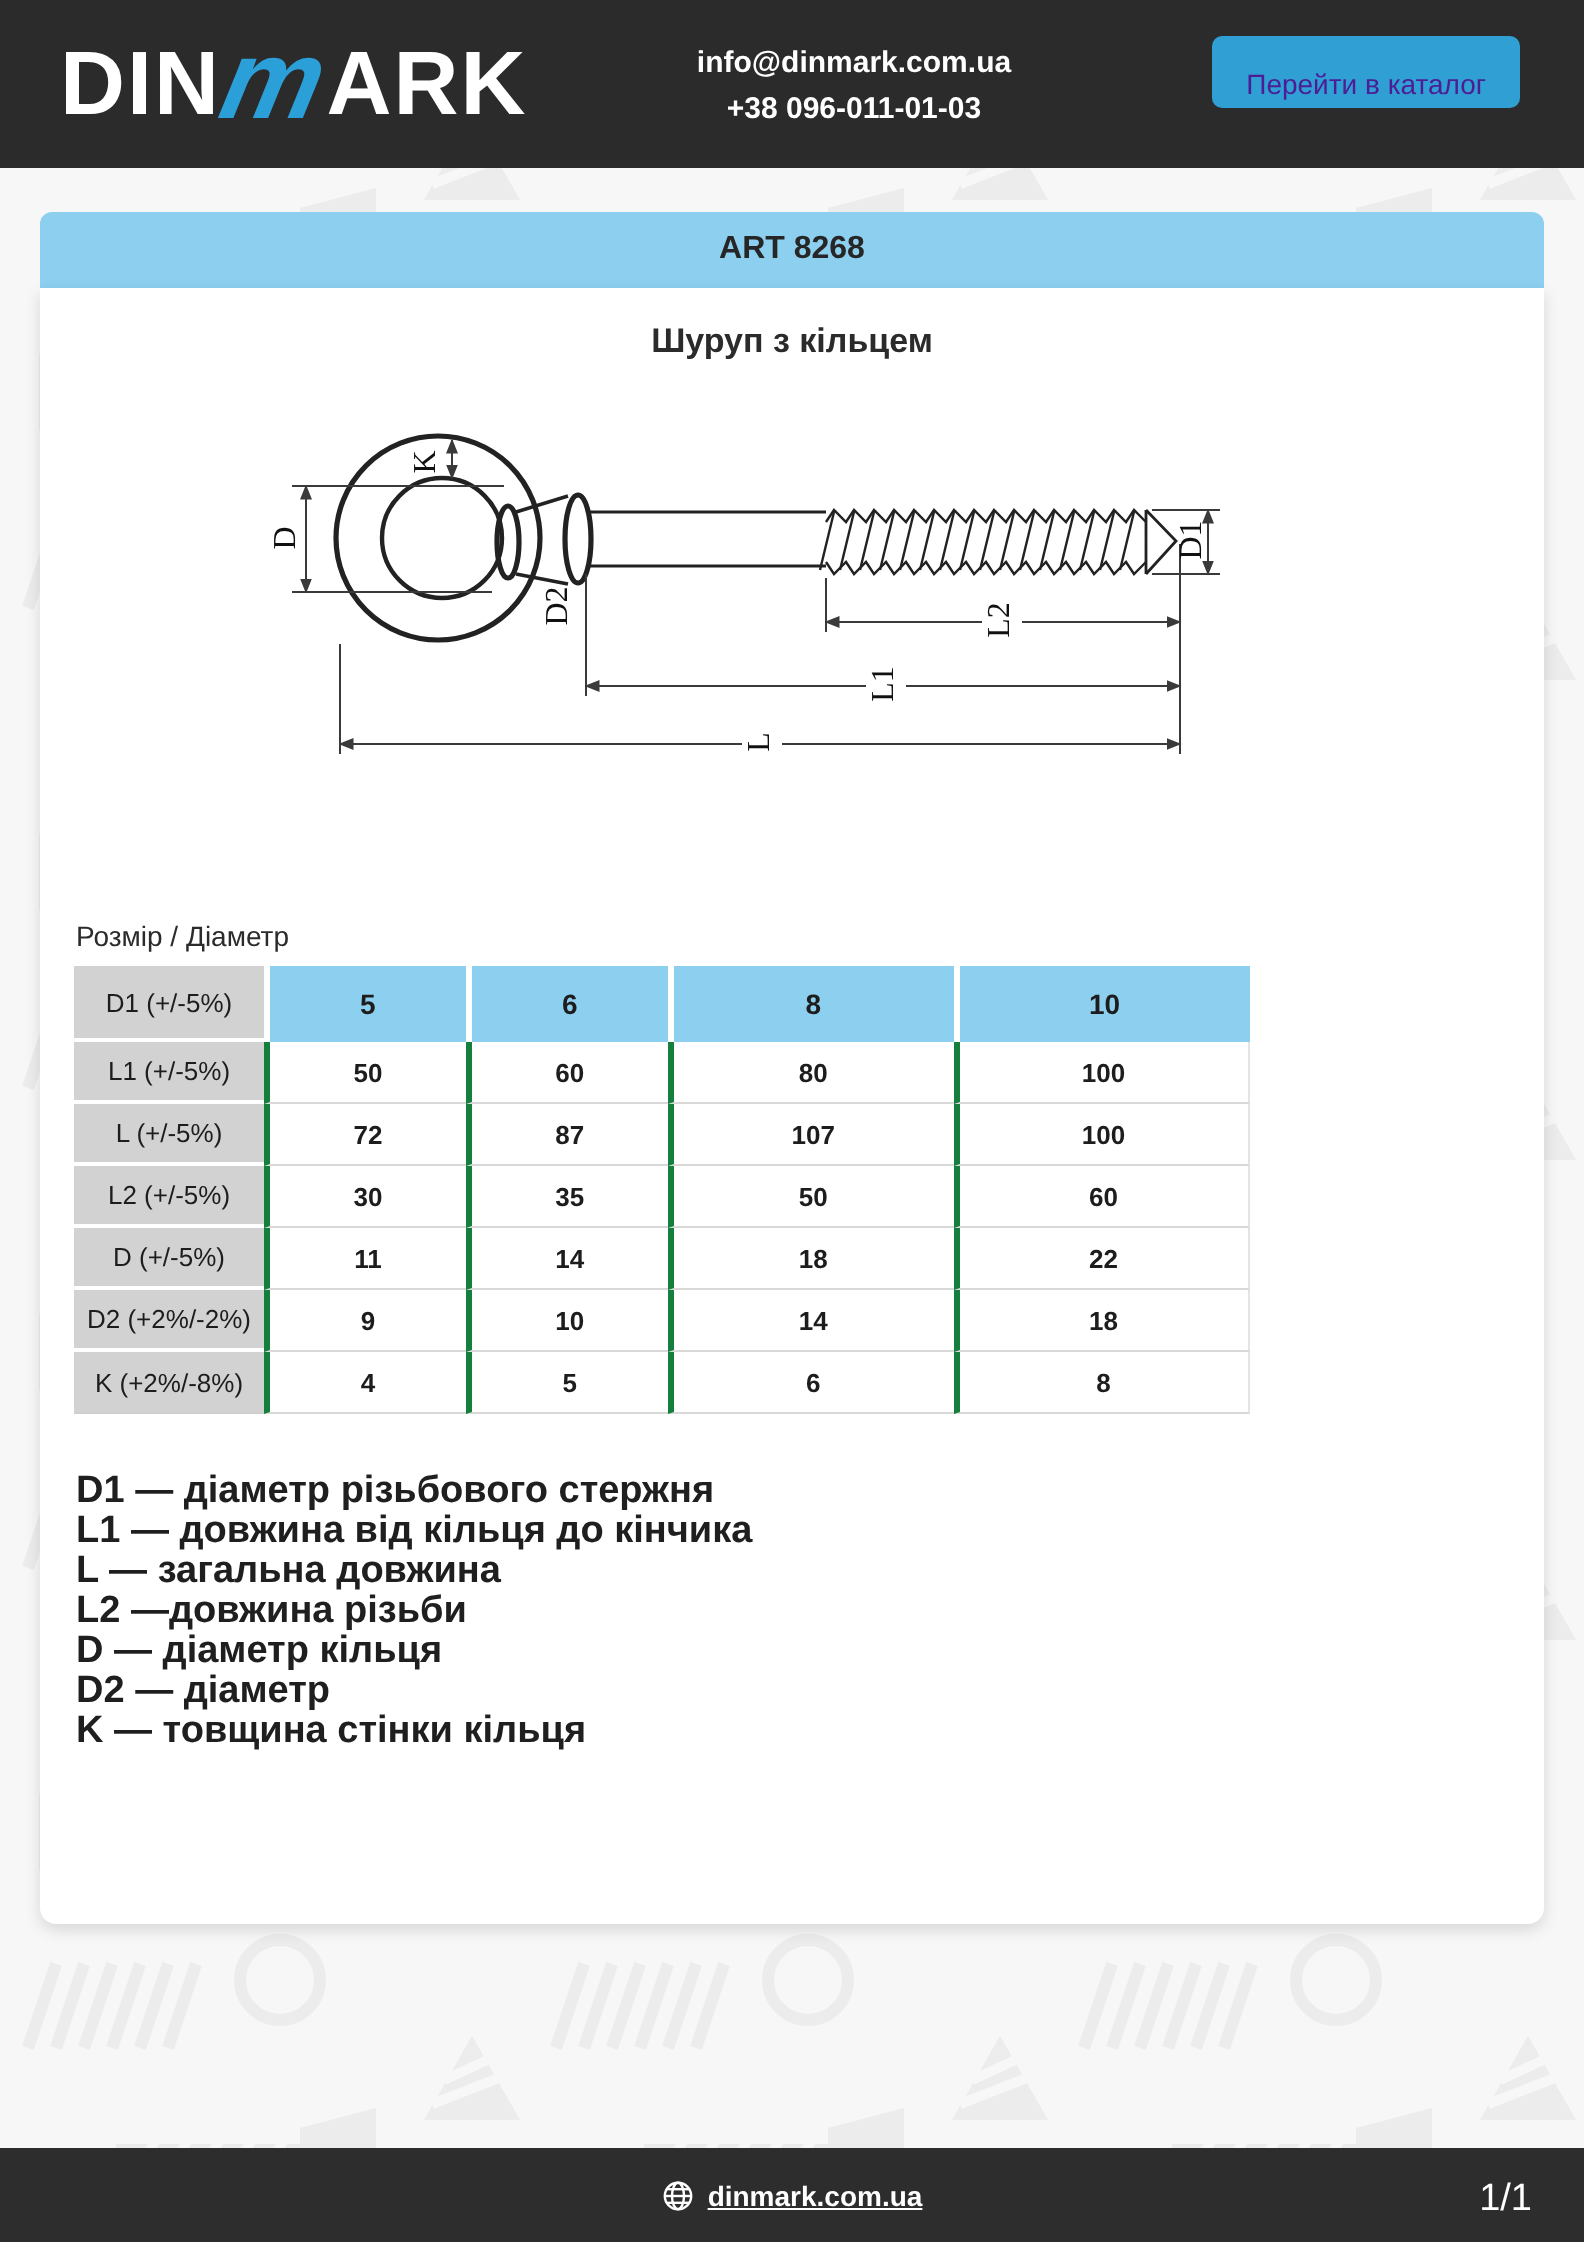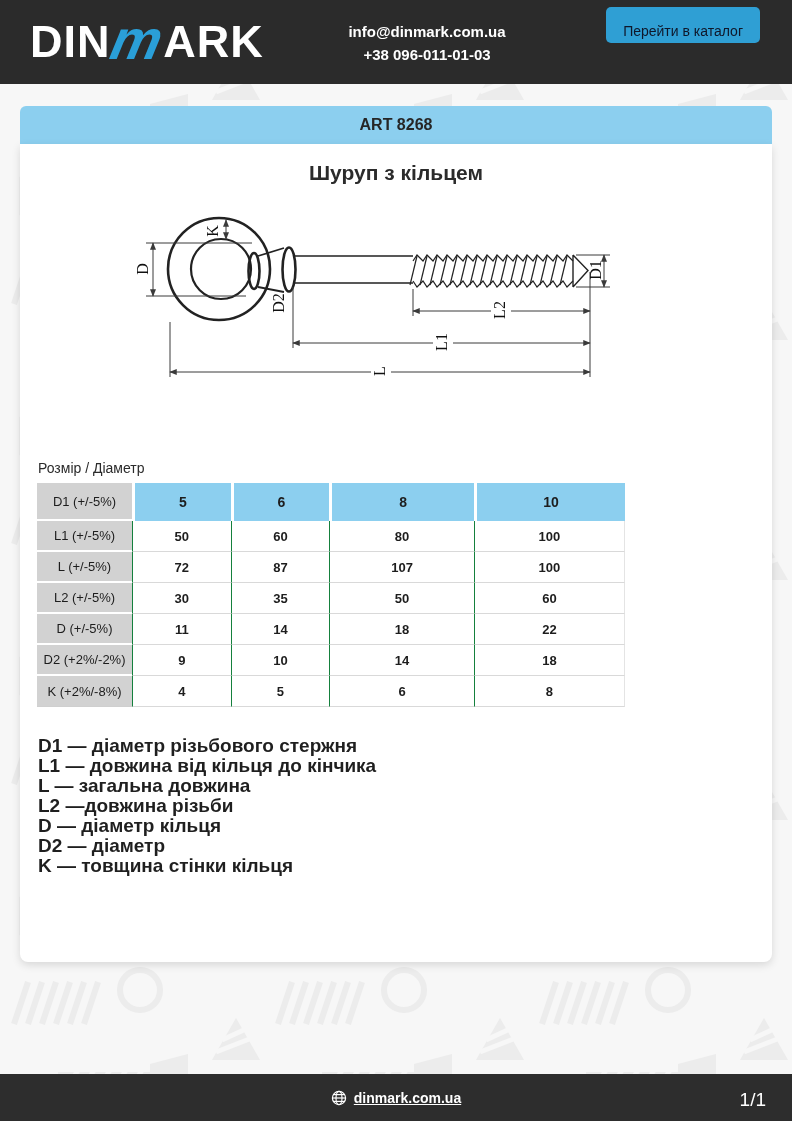--- a/index.html
+++ b/index.html
@@ -10,46 +10,46 @@
   .bg-pattern { position:absolute; left:0; top:0; z-index:0; }
 
   
   .hdr { position:relative; z-index:2; height:84px; background:#2b2b2b; }
   .logo { position:absolute; left:30px; top:14px; color:#fff; font-weight:bold;
           font-size:45px; letter-spacing:1px; line-height:56px; white-space:nowrap; }
   .logo .logo-m { display:inline-block; color:#2a9fd8; font-style:italic; font-size:56px;
                   transform:skewX(-12deg); line-height:0; margin:0 1px; position:relative; top:2px; }
   .contact { position:absolute; left:322px; top:20px; width:210px; text-align:center;
              color:#fff; font-weight:bold; font-size:15px; line-height:23px; }
-  .catalog-btn { position:absolute; right:32px; top:7px; height:36px; padding:16px 17px;
-                 background:#2f9fd4; color:#0f172a; border:none; border-radius:5px;
+  .catalog-btn { position:absolute; right:32px; top:18px; height:36px; padding:16px 17px;
+                 background:#2f9fd4; color:#4c1d95; border:none; border-radius:5px;
                  font-family:"Liberation Sans", sans-serif; font-size:14px; cursor:pointer; }
 
   
   .art-banner { position:relative; z-index:1; margin:22px 20px 0; height:38px; line-height:38px;
                 background:#8ccfef; border-radius:6px 6px 0 0; text-align:center;
                 font-weight:bold; font-size:16px; color:#262626; }
   .card { position:relative; z-index:1; margin:0 20px; height:818px; background:#fff;
           border-radius:0 0 8px 8px; box-shadow:0 3px 8px rgba(0,0,0,.13); }
   .prod-title { position:absolute; top:17px; left:0; width:100%; text-align:center;
-                font-size:21px; font-weight:bold; color:#2b2b2b; }
+                font-size:17px; font-weight:bold; color:#2b2b2b; }
 
   .drawing { position:absolute; left:108px; top:54px; }
   .drawing .outline { fill:none; stroke:#222; }
   .drawing .dim { stroke:#3a3a3a; stroke-width:1; fill:none; }
   .drawing text { font-family:"Liberation Serif", serif; font-size:16px; fill:#111; }
   #thread-group path, #thread-group line { fill:none; stroke:#222; stroke-width:1.2; }
 
   .tbl-caption { position:absolute; left:18px; top:316px; font-size:14px; color:#2b2b2b; }
   table.sizes { position:absolute; left:17px; top:339px; width:588px; border-collapse:separate; border-spacing:0; }
   table.sizes td { text-align:center; vertical-align:middle; font-size:13px; color:#1d1d1d; }
   table.sizes td.lbl { width:95px; background:#d2d2d2; border-bottom:2px solid #fff; height:31px; }
   table.sizes tr.head td { height:38px; }
   table.sizes tr.head td.val { background:#8ccfef; border-left:3px solid #fff; font-weight:bold; font-size:14px; }
-  table.sizes tr.body td.val { background:#fff; font-weight:bold; border-left:1px solid #15803d;
+  table.sizes tr.body td.val { background:#fff; font-weight:bold; border-left:3px solid #15803d;
                                border-bottom:1px solid #d9d9d9; }
   table.sizes tr.body td.val:last-child { border-right:1px solid #e4e4e4; }
   table.sizes tr.head td.lbl { border-bottom:2px solid #fff; }
   table.sizes tr.last td.lbl { border-bottom:1px solid #cfcfcf; }
 
   .legend { position:absolute; left:18px; top:592px; font-size:19px; font-weight:bold;
             color:#1f1f1f; line-height:20px; }
 
   
   .ftr { position:absolute; z-index:2; left:0; right:0; bottom:0; height:47px; background:#2d2d2d; }

